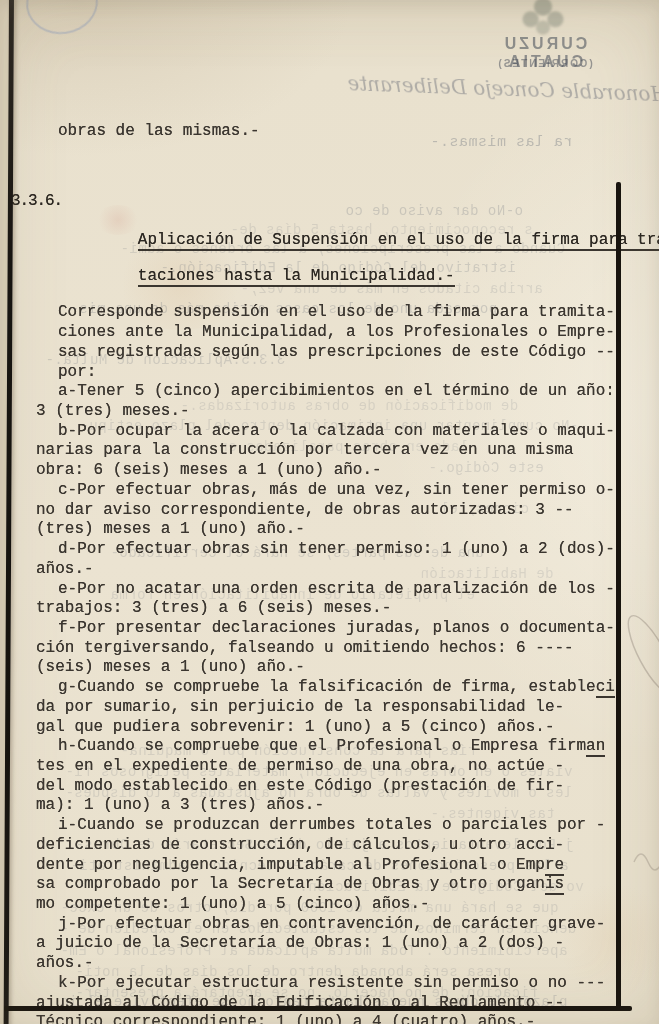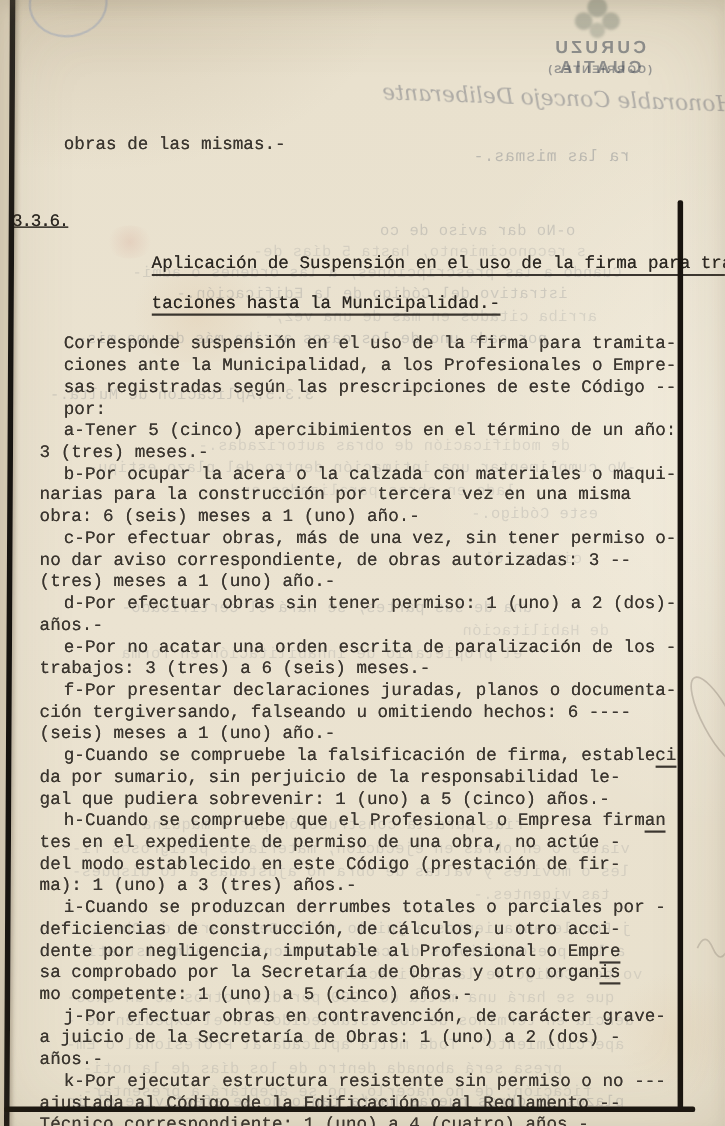--- a/index.html
+++ b/index.html
@@ -60,21 +60,21 @@
   .squiggles{position:absolute;inset:0;pointer-events:none;}
 
   
   .content{position:absolute;inset:0;color:#3b3630;}
   .tw{font-size:16px;white-space:pre;text-shadow:0 0 .5px rgba(59,54,48,.9);}
   .porte{position:absolute;left:58px;top:122px;}
   .textcol{position:absolute;left:0;top:156px;width:659px;}
   .row{height:19.72px;line-height:19.72px;position:relative;}
   .c0{padding-left:58px;}
   .c1{padding-left:36px;}
-  .secnum{position:absolute;left:11px;top:0;letter-spacing:-1.1px;color:#2b2722;text-decoration:underline;}
+  .secnum{position:absolute;left:11px;top:0;letter-spacing:-1.1px;color:#2b2722;}
   .htext{margin-left:61px;color:#2b2722;border-bottom:2px solid rgba(43,39,34,.92);}
   .ul{border-bottom:2px solid currentColor;margin-top:35px;}
 </style>
 </head>
 <body>
 
 <div class="page">
 
   <div class="stain s1"></div>
   <div class="stain s2"></div>

